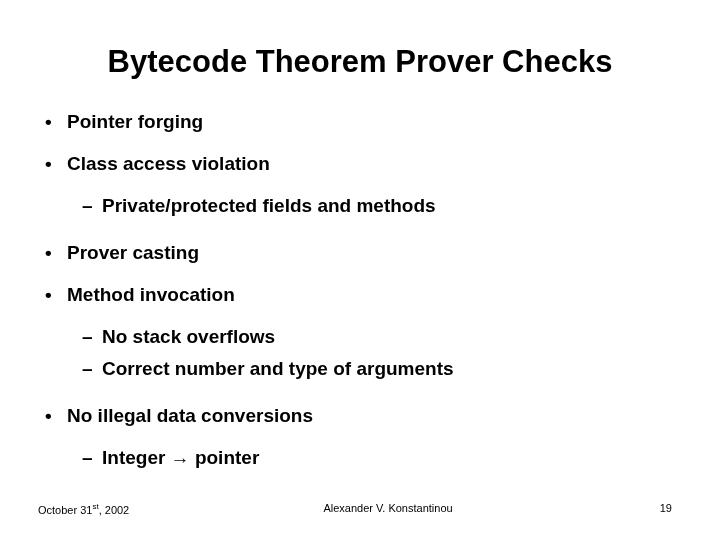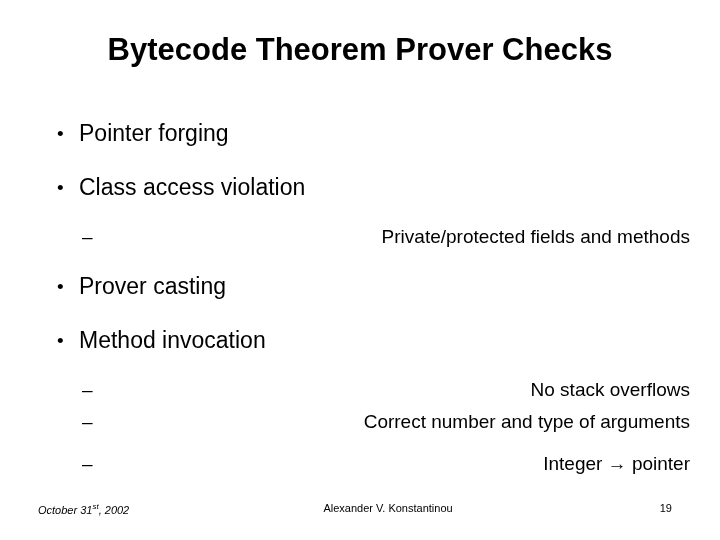--- a/index.html
+++ b/index.html
@@ -16,21 +16,21 @@
   }
   .slide {
     position: relative;
     width: 720px;
     height: 540px;
     box-sizing: border-box;
   }
   .slide-title {
     position: absolute;
     left: 0;
-    top: 30px;
+    top: 42px;
     width: 720px;
     text-align: center;
     font-size: 31px;
     font-weight: bold;
     letter-spacing: 0px;
     line-height: 40px;
     white-space: nowrap;
   }
   .body-content {
     position: absolute;
@@ -39,45 +39,44 @@
     width: 660px;
   }
   ul.level1 {
     list-style: none;
     margin: 0;
     padding: 0;
   }
   li.bullet1 {
     position: relative;
     padding-left: 36px;
-    font-size: 23px;
-    font-weight: normal;
+    font-size: 19px;
+    font-weight: bold;
     line-height: 41px;
-    margin: 13px;
+    margin: 1px;
   }
   li.bullet1::before {
     content: "\2022";
     position: absolute;
     left: 14px;
     top: 0;
     font-size: 19px;
   }
   ul.level2 {
     list-style: none;
     margin: 6px 0 10px 0;
     padding: 0;
   }
   li.bullet2 {
     position: relative;
     padding-left: 72px;
     font-size: 19px;
-    font-weight: normal;
+    font-weight: bold;
     line-height: 32px;
     margin: 0;
-    text-align: right;
   }
   li.bullet2::before {
     content: "\2013";
     position: absolute;
     left: 52px;
     top: 0;
     font-size: 19px;
   }
 
   .footer {
@@ -87,21 +86,20 @@
     width: 720px;
     height: 16px;
     font-size: 11px;
     font-weight: normal;
   }
   .footer-date {
     position: absolute;
     left: 38px;
     top: 0;
     white-space: nowrap;
-    font-style: italic;
   }
   .footer-date sup {
     font-size: 8px;
     vertical-align: super;
   }
   .footer-author {
     position: absolute;
     left: 0;
     top: 0;
     width: 720px;
@@ -135,20 +133,21 @@
       </ul>
 
       <li class="bullet1">Prover casting</li>
 
       <li class="bullet1">Method invocation</li>
       <ul class="level2">
         <li class="bullet2">No stack overflows</li>
         <li class="bullet2">Correct number and type of arguments</li>
       </ul>
 
+      <li class="bullet1">No illegal data conversions</li>
       <ul class="level2">
         <li class="bullet2">Integer → pointer</li>
       </ul>
 
     </ul>
   </div>
 
   <div class="footer">
     <div class="footer-date"><span>October 31</span><sup>st</sup><span>, 2002</span></div>
     <div class="footer-author">Alexander V. Konstantinou</div>

